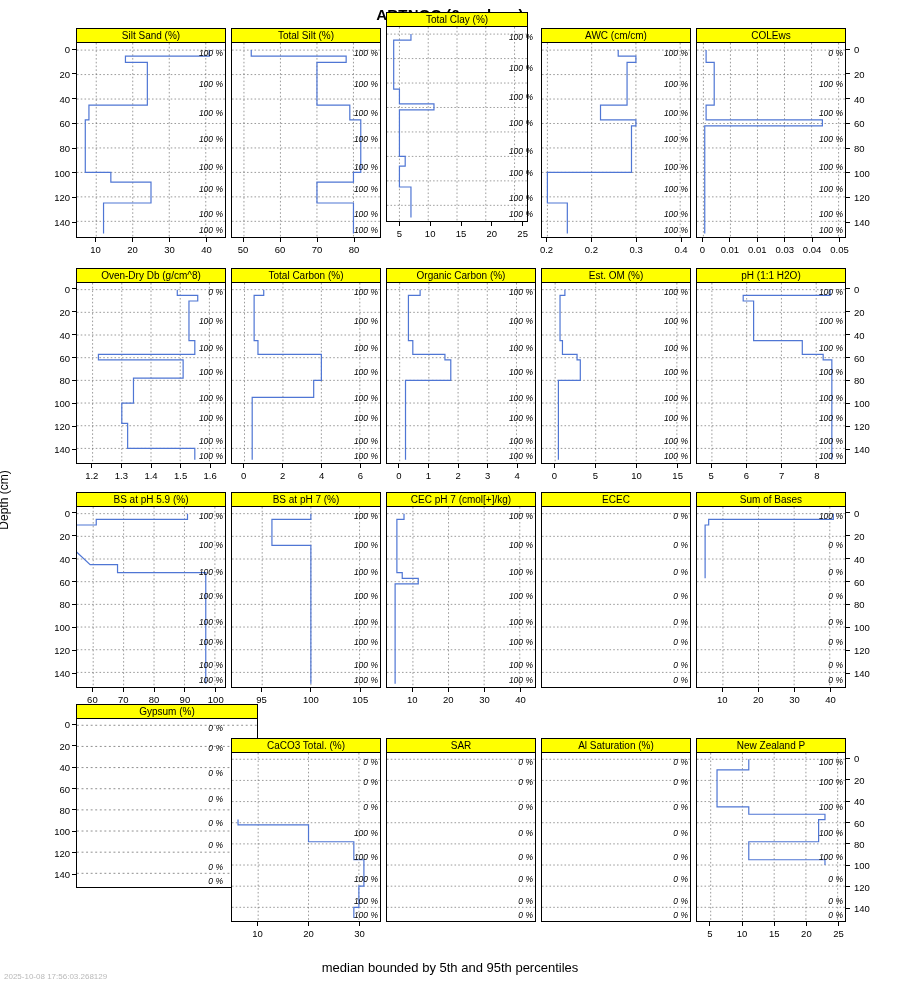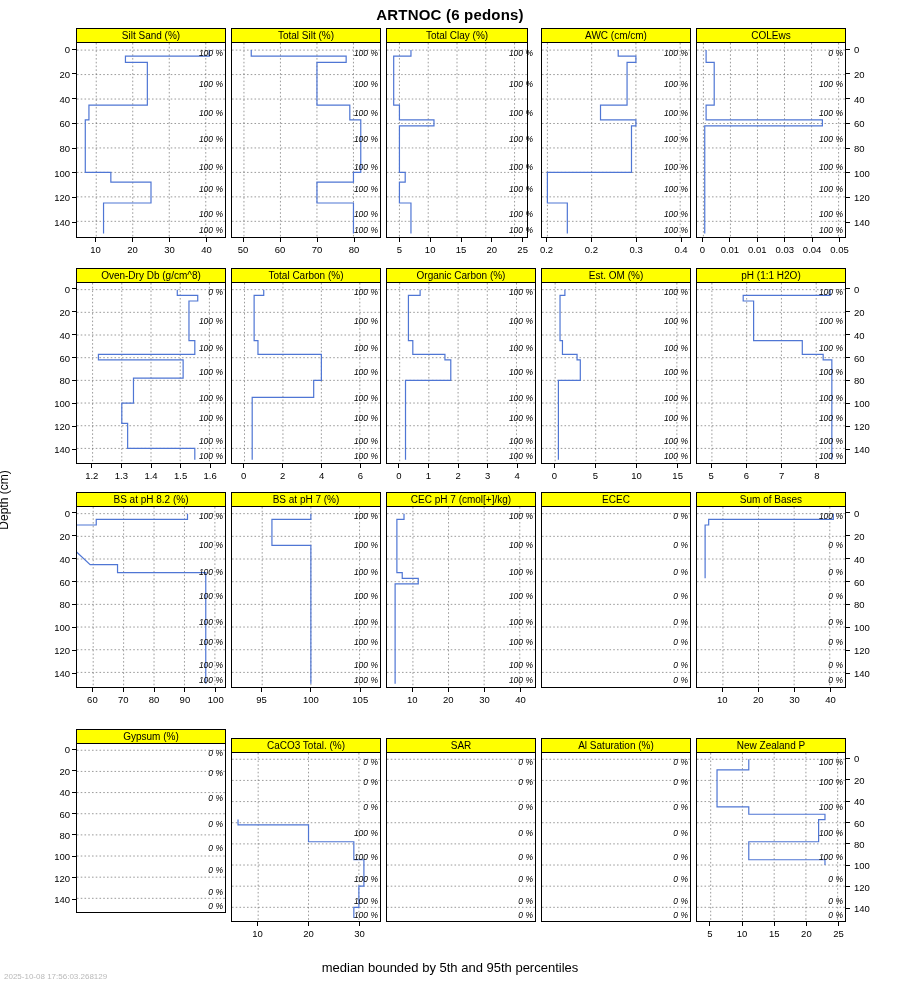--- a/index.html
+++ b/index.html
@@ -132,21 +132,21 @@
       <div class="pctlab" style="left: 147px; top: 201.586px;">100 %</div>
       <div class="axis-labels xtick" style="left: 12.1px; top: 216px;">50</div>
       <div class="tickmark" style="left: 11.6px; top: 210px; width: 1px; height: 4px;"></div>
       <div class="axis-labels xtick" style="left: 49.1px; top: 216px;">60</div>
       <div class="tickmark" style="left: 48.6px; top: 210px; width: 1px; height: 4px;"></div>
       <div class="axis-labels xtick" style="left: 86.1px; top: 216px;">70</div>
       <div class="tickmark" style="left: 85.6px; top: 210px; width: 1px; height: 4px;"></div>
       <div class="axis-labels xtick" style="left: 123.1px; top: 216px;">80</div>
       <div class="tickmark" style="left: 122.6px; top: 210px; width: 1px; height: 4px;"></div>
     </div>
-    <div class="panel" style="left: 386px; top: 28px; width: 142px; height: 210px;">
+    <div class="panel" style="left: 386px; top: 12px; width: 142px; height: 210px;">
       <div class="strip">Total Clay (%)</div>
       <div class="plotbox" style="height: 196px;">
         <svg viewBox="0 0 150 196" preserveAspectRatio="none">
           <line x1="0" y1="7.18" x2="150" y2="7.18" stroke="#555555" stroke-width="0.6" stroke-dasharray="1.6,2.2"></line>
           <line x1="0" y1="31.89" x2="150" y2="31.89" stroke="#555555" stroke-width="0.6" stroke-dasharray="1.6,2.2"></line>
           <line x1="0" y1="56.61" x2="150" y2="56.61" stroke="#555555" stroke-width="0.6" stroke-dasharray="1.6,2.2"></line>
           <line x1="0" y1="81.32" x2="150" y2="81.32" stroke="#555555" stroke-width="0.6" stroke-dasharray="1.6,2.2"></line>
           <line x1="0" y1="106.03" x2="150" y2="106.03" stroke="#555555" stroke-width="0.6" stroke-dasharray="1.6,2.2"></line>
           <line x1="0" y1="130.75" x2="150" y2="130.75" stroke="#555555" stroke-width="0.6" stroke-dasharray="1.6,2.2"></line>
           <line x1="0" y1="155.46" x2="150" y2="155.46" stroke="#555555" stroke-width="0.6" stroke-dasharray="1.6,2.2"></line>
@@ -484,21 +484,21 @@
       <div class="ytick" style="top: 112.452px; left: 158px; text-align: left;">80</div>
       <div class="tickmark" style="top: 111.952px; height: 1px; width: 4px; left: 150px;"></div>
       <div class="ytick" style="top: 135.382px; left: 158px; text-align: left;">100</div>
       <div class="tickmark" style="top: 134.882px; height: 1px; width: 4px; left: 150px;"></div>
       <div class="ytick" style="top: 158.312px; left: 158px; text-align: left;">120</div>
       <div class="tickmark" style="top: 157.812px; height: 1px; width: 4px; left: 150px;"></div>
       <div class="ytick" style="top: 181.242px; left: 158px; text-align: left;">140</div>
       <div class="tickmark" style="top: 180.742px; height: 1px; width: 4px; left: 150px;"></div>
     </div>
     <div class="panel" style="left: 76px; top: 492px; width: 150px; height: 196px;">
-      <div class="strip">BS at pH 8.2 (%)</div>
+      <div class="strip">BS at pH 5.9 (%)</div>
       <div class="plotbox" style="height: 182px;">
         <svg viewBox="0 0 150 182" preserveAspectRatio="none">
           <line x1="0" y1="6.73" x2="150" y2="6.73" stroke="#555555" stroke-width="0.6" stroke-dasharray="1.6,2.2"></line>
           <line x1="0" y1="29.66" x2="150" y2="29.66" stroke="#555555" stroke-width="0.6" stroke-dasharray="1.6,2.2"></line>
           <line x1="0" y1="52.59" x2="150" y2="52.59" stroke="#555555" stroke-width="0.6" stroke-dasharray="1.6,2.2"></line>
           <line x1="0" y1="75.52" x2="150" y2="75.52" stroke="#555555" stroke-width="0.6" stroke-dasharray="1.6,2.2"></line>
           <line x1="0" y1="98.45" x2="150" y2="98.45" stroke="#555555" stroke-width="0.6" stroke-dasharray="1.6,2.2"></line>
           <line x1="0" y1="121.38" x2="150" y2="121.38" stroke="#555555" stroke-width="0.6" stroke-dasharray="1.6,2.2"></line>
           <line x1="0" y1="144.31" x2="150" y2="144.31" stroke="#555555" stroke-width="0.6" stroke-dasharray="1.6,2.2"></line>
           <line x1="0" y1="167.24" x2="150" y2="167.24" stroke="#555555" stroke-width="0.6" stroke-dasharray="1.6,2.2"></line>
@@ -682,21 +682,21 @@
       <div class="tickmark" style="top: 89.0223px; height: 1px; width: 4px; left: 150px;"></div>
       <div class="ytick" style="top: 112.452px; left: 158px; text-align: left;">80</div>
       <div class="tickmark" style="top: 111.952px; height: 1px; width: 4px; left: 150px;"></div>
       <div class="ytick" style="top: 135.382px; left: 158px; text-align: left;">100</div>
       <div class="tickmark" style="top: 134.882px; height: 1px; width: 4px; left: 150px;"></div>
       <div class="ytick" style="top: 158.312px; left: 158px; text-align: left;">120</div>
       <div class="tickmark" style="top: 157.812px; height: 1px; width: 4px; left: 150px;"></div>
       <div class="ytick" style="top: 181.242px; left: 158px; text-align: left;">140</div>
       <div class="tickmark" style="top: 180.742px; height: 1px; width: 4px; left: 150px;"></div>
     </div>
-    <div class="panel" style="left: 76px; top: 729px; width: 150px; height: 160px;">
+    <div class="panel" style="left: 76px; top: 704px; width: 150px; height: 160px; padding-left: 32px;">
       <div class="strip">Gypsum (%)</div>
       <div class="plotbox" style="height: 170px;">
         <svg viewBox="0 0 150 170" preserveAspectRatio="none">
           <line x1="0" y1="6.35" x2="150" y2="6.35" stroke="#555555" stroke-width="0.6" stroke-dasharray="1.6,2.2"></line>
           <line x1="0" y1="27.75" x2="150" y2="27.75" stroke="#555555" stroke-width="0.6" stroke-dasharray="1.6,2.2"></line>
           <line x1="0" y1="49.15" x2="150" y2="49.15" stroke="#555555" stroke-width="0.6" stroke-dasharray="1.6,2.2"></line>
           <line x1="0" y1="70.55" x2="150" y2="70.55" stroke="#555555" stroke-width="0.6" stroke-dasharray="1.6,2.2"></line>
           <line x1="0" y1="91.96" x2="150" y2="91.96" stroke="#555555" stroke-width="0.6" stroke-dasharray="1.6,2.2"></line>
           <line x1="0" y1="113.36" x2="150" y2="113.36" stroke="#555555" stroke-width="0.6" stroke-dasharray="1.6,2.2"></line>
           <line x1="0" y1="134.76" x2="150" y2="134.76" stroke="#555555" stroke-width="0.6" stroke-dasharray="1.6,2.2"></line>

